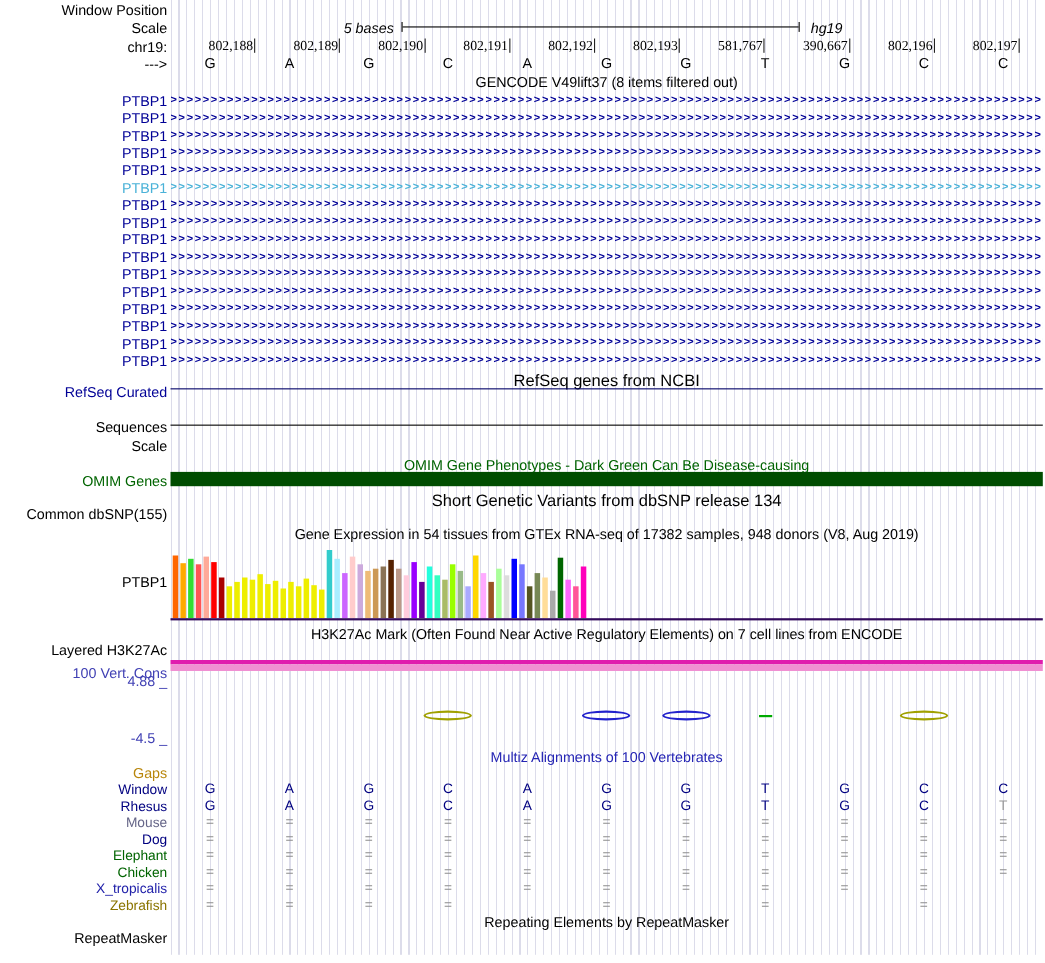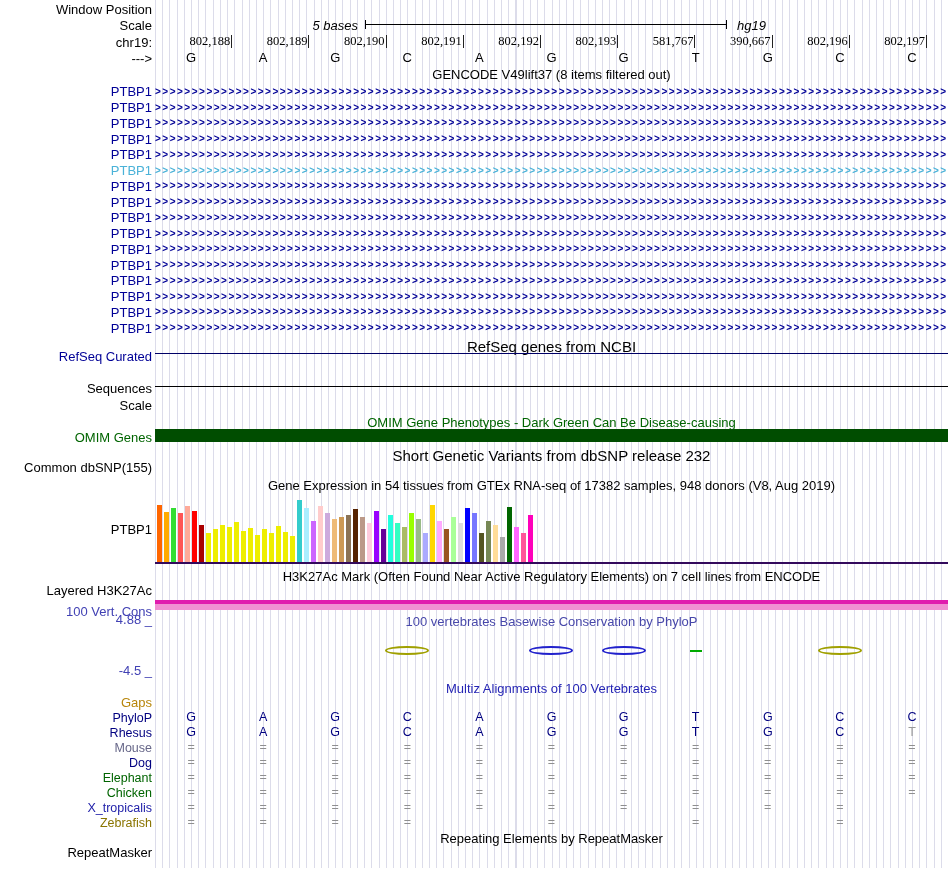--- a/index.html
+++ b/index.html
@@ -148,21 +148,21 @@
 
   <div class="gutter" style="top:381px">Sequences</div>
   <div class="abs" style="left:155px;top:386px;width:793px;border-top:1px solid #000;"></div>
 
   <div class="gutter" style="top:398px">Scale</div>
 
   <div class="center-header" style="top:415px;color:#006400;">OMIM Gene Phenotypes - Dark Green Can Be Disease-causing</div>
   <div class="gutter" style="top:430px;color:#006400;">OMIM Genes</div>
   <div class="abs" style="left: 155px; top: 429px; width: 793px; height: 13px; background: rgb(0, 77, 0);"></div>
 
-  <div class="center-header small" style="top:447px">Short Genetic Variants from dbSNP release 232</div>
+  <div class="center-header small" style="top:447px">Short Genetic Variants from dbSNP release 134</div>
   <div class="gutter" style="top:460px">Common dbSNP(155)</div>
 
   <div class="center-header" style="top:478px">Gene Expression in 54 tissues from GTEx RNA-seq of 17382 samples, 948 donors (V8, Aug 2019)</div>
   <div class="gutter" style="top:522px">PTBP1</div>
   <div class="gtex-bars">
       <div class="gtex-bar" style="height: 57px; background: rgb(255, 102, 0);"></div>
       <div class="gtex-bar" style="height: 50px; background: rgb(255, 170, 0);"></div>
       <div class="gtex-bar" style="height: 54px; background: rgb(51, 221, 51);"></div>
       <div class="gtex-bar" style="height: 49px; background: rgb(255, 85, 85);"></div>
       <div class="gtex-bar" style="height: 56px; background: rgb(255, 170, 153);"></div>
@@ -217,36 +217,35 @@
       <div class="gtex-bar" style="height: 47px; background: rgb(255, 0, 187);"></div>
     </div>
   <div class="abs" style="left: 155px; top: 562px; width: 793px; height: 2px; background: rgb(51, 10, 92);"></div>
 
   <div class="center-header" style="top:569px">H3K27Ac Mark (Often Found Near Active Regulatory Elements) on 7 cell lines from ENCODE</div>
   <div class="gutter" style="top:583px">Layered H3K27Ac</div>
   <div class="abs" style="left: 155px; top: 600px; width: 793px; height: 4px; background: rgb(224, 28, 174);"></div>
   <div class="abs" style="left: 155px; top: 604px; width: 793px; height: 6px; background: rgb(240, 144, 210);"></div>
 
   <div class="gutter" style="top:612px;color:#4141b4;">4.88 _</div>
-  <div class="center-header" style="top:614px;color:#4848aa;">100 vertebrates Basewise Conservation by PhyloP</div>
   <div class="gutter" style="top:604px;color:#4141b4;">100 Vert. Cons</div>
   <div class="abs" style="left:155px;top:644px;width:793px;height:14px;">
       <div style="position: absolute; top: 2px; height: 9px; width: 44px; border: 2px solid rgb(160, 160, 0); border-radius: 50%; left: 230.27px;"></div>
       <div style="position: absolute; top: 2px; height: 9px; width: 44px; border: 2px solid rgb(34, 34, 204); border-radius: 50%; left: 374.45px;"></div>
       <div style="position: absolute; top: 2px; height: 9px; width: 44px; border: 2px solid rgb(34, 34, 204); border-radius: 50%; left: 446.54px;"></div>
       <div style="position: absolute; top: 6px; height: 2px; width: 12px; background: rgb(0, 170, 0); left: 534.63px;"></div>
       <div style="position: absolute; top: 2px; height: 9px; width: 44px; border: 2px solid rgb(160, 160, 0); border-radius: 50%; left: 662.81px;"></div>
     </div>
   <div class="gutter" style="top:663px;color:#4141b4;">-4.5 _</div>
 
   <div class="center-header" style="top:681px;color:#2525b4;">Multiz Alignments of 100 Vertebrates</div>
   <div class="gutter" style="top:695px;color:#b8860b;">Gaps</div>
   <div class="sp-rows">
       <div class="sp-row">
-        <div class="sp-label" style="color: rgb(0, 0, 128);">PhyloP</div>
+        <div class="sp-label" style="color: rgb(0, 0, 128);">Window</div>
         <div class="sp-cells">
           <div style="color: rgb(0, 0, 128);">G</div>
           <div style="color: rgb(0, 0, 128);">A</div>
           <div style="color: rgb(0, 0, 128);">G</div>
           <div style="color: rgb(0, 0, 128);">C</div>
           <div style="color: rgb(0, 0, 128);">A</div>
           <div style="color: rgb(0, 0, 128);">G</div>
           <div style="color: rgb(0, 0, 128);">G</div>
           <div style="color: rgb(0, 0, 128);">T</div>
           <div style="color: rgb(0, 0, 128);">G</div>

